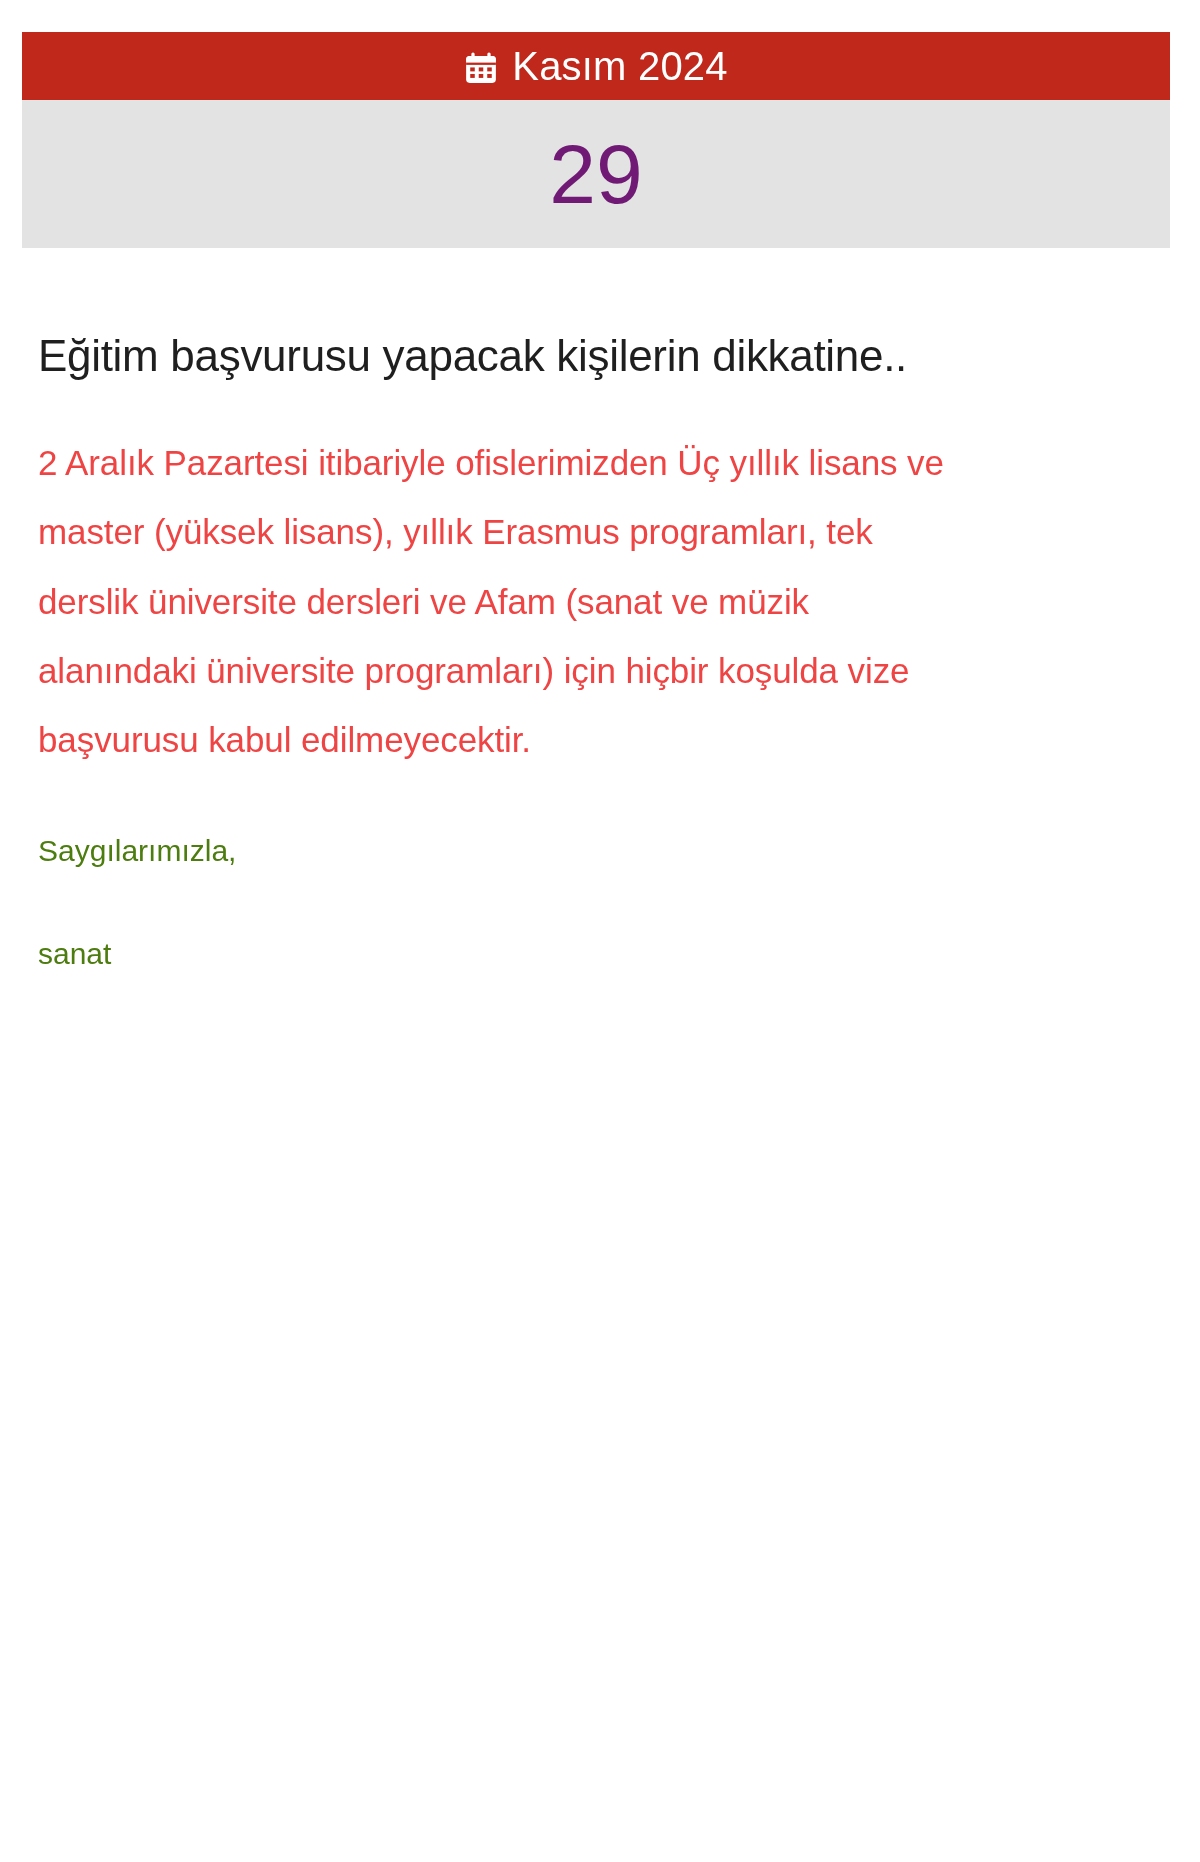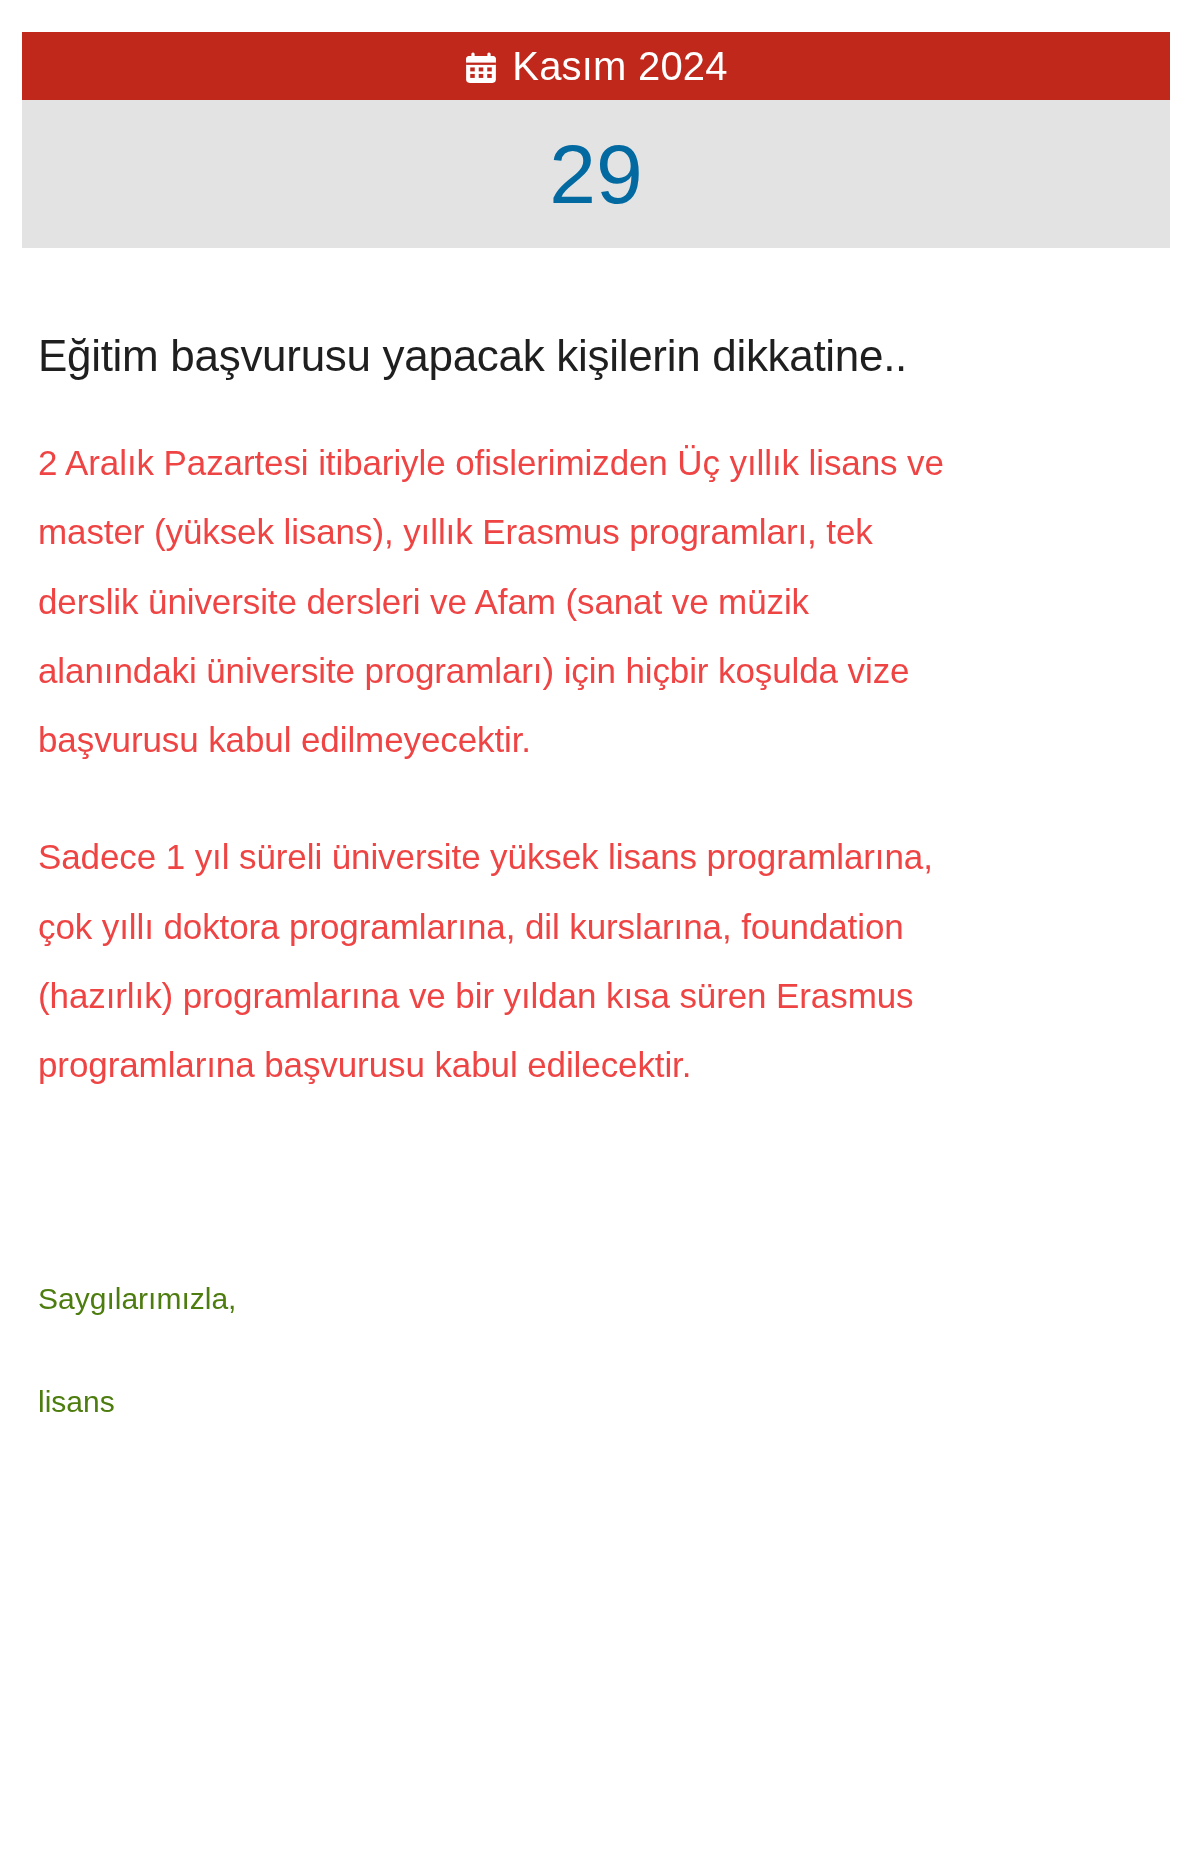--- a/index.html
+++ b/index.html
@@ -52,21 +52,21 @@
   }
   .date-day-box {
     background: #e3e3e3;
     height: 148px;
     display: flex;
     align-items: center;
     justify-content: center;
   }
   .date-day {
     font-size: 84px;
-    color: #0369a1;
+    color: #701a75;
     font-weight: 400;
     line-height: 1;
   }
   .content {
     position: absolute;
     left: 38px;
     top: 330px;
     width: 1110px;
   }
   .title {
@@ -131,21 +131,20 @@
     </div>
 
   </div>
 
   <div class="content">
 
     <h1 class="title">Eğitim başvurusu yapacak kişilerin dikkatine..</h1>
 
     <p class="para">2 Aralık Pazartesi itibariyle ofislerimizden  Üç yıllık lisans ve master (yüksek lisans), yıllık Erasmus programları, tek derslik üniversite dersleri ve Afam (sanat ve müzik alanındaki üniversite programları)  için hiçbir koşulda vize başvurusu kabul edilmeyecektir.</p>
 
-    <p class="para spacer-after">Sadece  1 yıl süreli üniversite yüksek lisans programlarına, çok yıllı doktora programlarına, dil kurslarına, foundation (hazırlık) programlarına ve bir yıldan kısa süren Erasmus programlarına başvurusu kabul edilecektir.</p>
 
     <p class="sign">Saygılarımızla,</p>
 
-    <p class="sign last">lisans</p>
+    <p class="sign last">sanat</p>
 
   </div>
 
 </div>
 
 </body></html>

